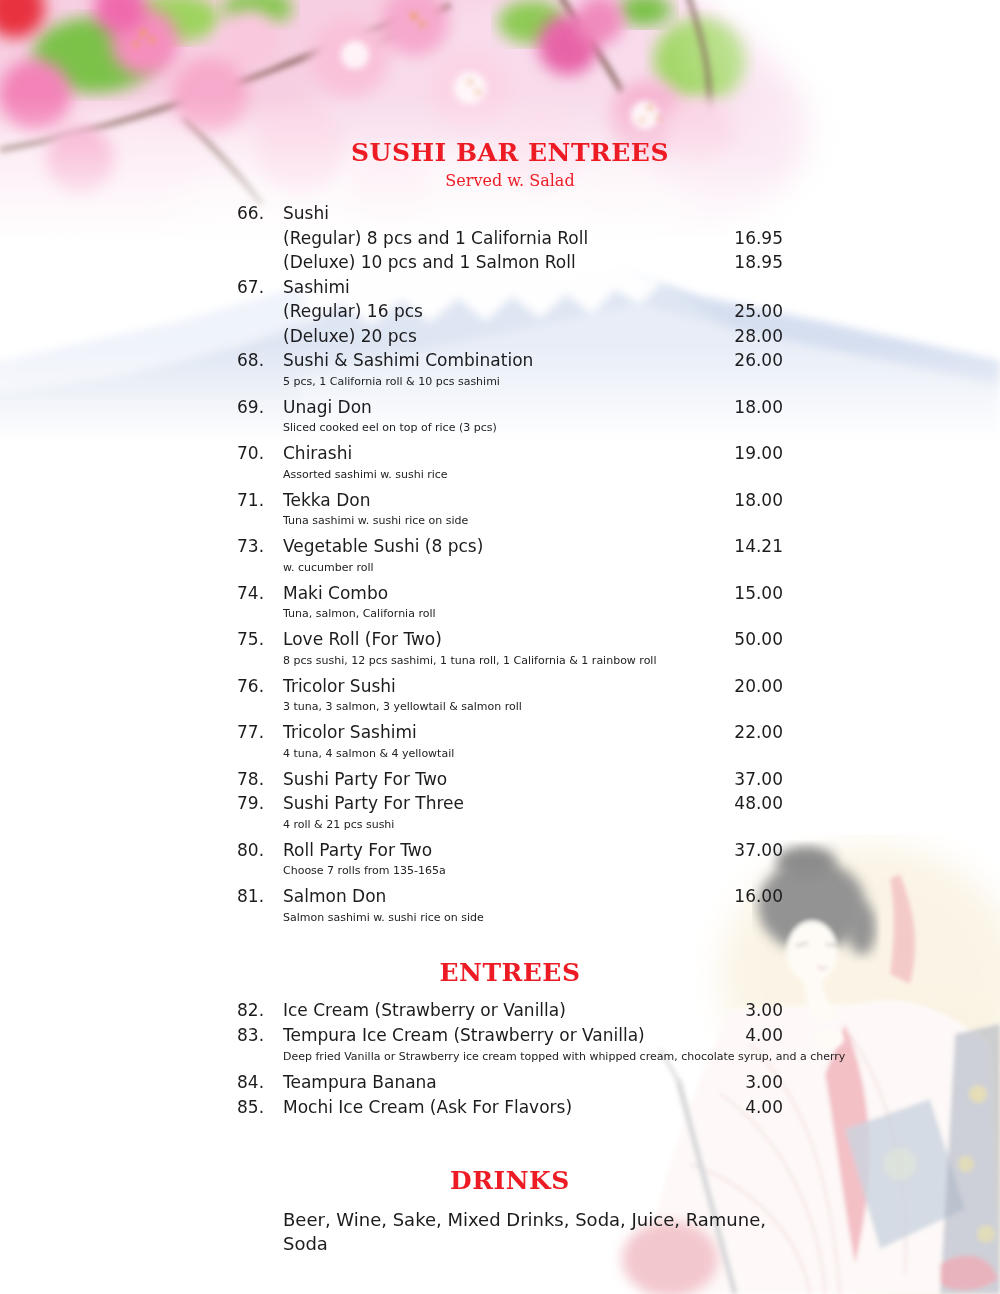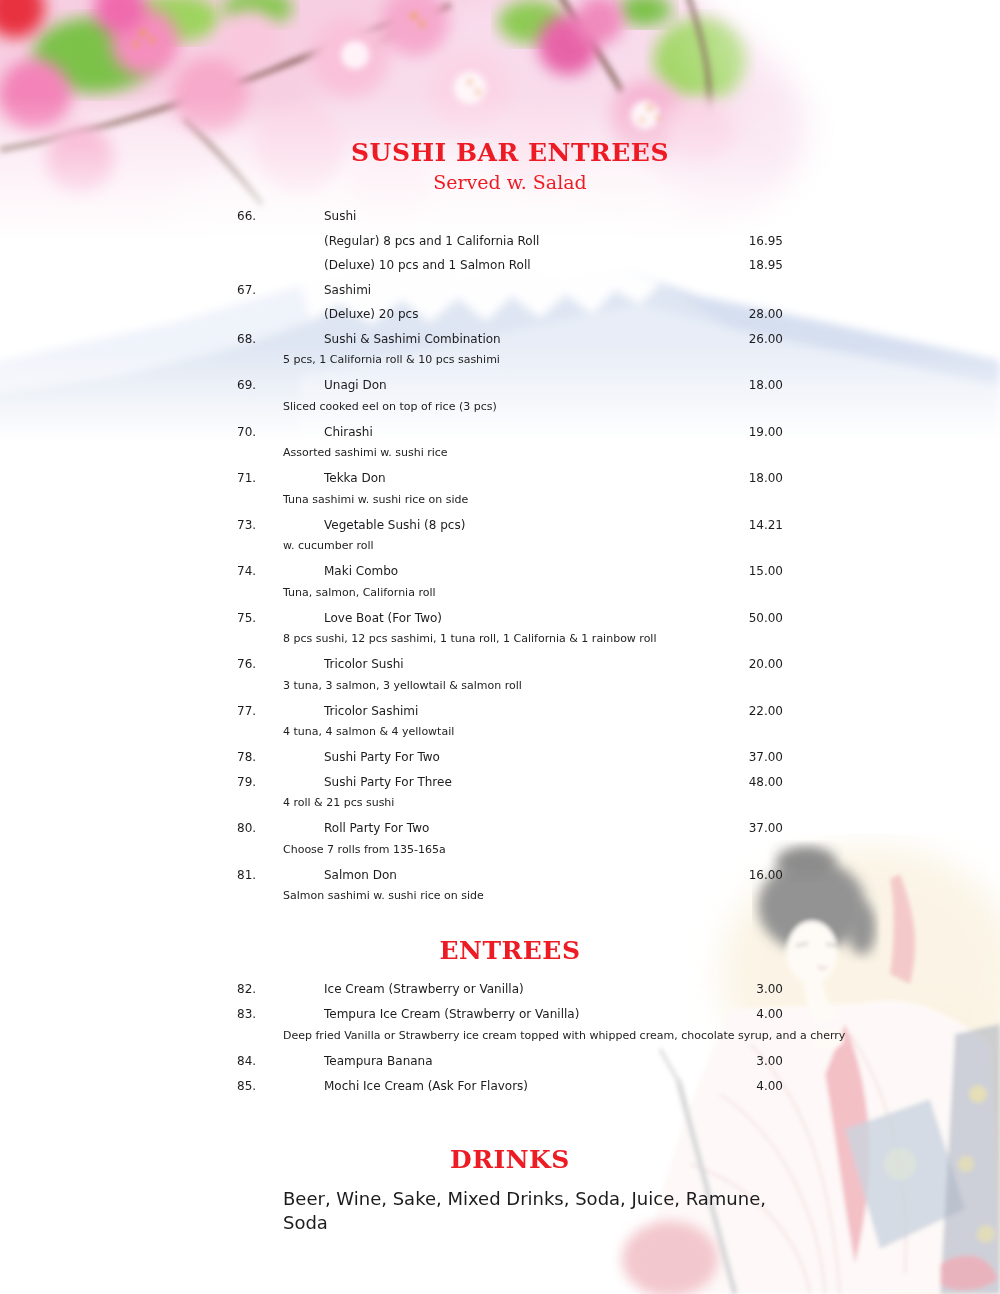--- a/index.html
+++ b/index.html
@@ -27,27 +27,27 @@
     font-family:"DejaVu Serif", serif;
     font-weight:bold;
     font-size:25px;
     line-height:1.05;
     letter-spacing:.5px;
     color:#ed1c24;
     text-align:center;
   }
   .section-note {
     font-family:"DejaVu Serif", serif;
-    font-size:19px;
+    font-size:16px;
     color:#ed1c24;
     text-align:center;
     margin:5px 0 11px;
   }
   .items { width:100%; }
-  .item-row { display:flex; line-height:24.5px; font-size:12px;gap:41px; }
+  .item-row { display:flex; line-height:24.5px; font-size:17px; }
   .items-dessert .item-row { line-height:25px;justify-content:center; }
   .item-row .num   { flex:none; width:46px; }
   .item-row .name  { flex:1; }
   .item-row .price { flex:none; text-align:right; min-width:56px; }
   .desc-row { display:flex; line-height:15px; margin:1px 0 6px; }
   .desc-row .num { flex:none; width:46px; }
   .desc-row .desc { flex:1; font-size:11px; color:#222; white-space:nowrap; }
   .title-dessert { margin-top:35px; margin-bottom:12px; }
   .title-drinks  { margin-top:48px; }
   .drinks-line {
@@ -248,20 +248,25 @@
           <span class="name">(Deluxe) 10 pcs and 1 Salmon Roll</span>
           <span class="price">18.95</span>
         </div>
         <div class="item-row">
           <span class="num">67.</span>
           <span class="name">Sashimi</span>
           <span class="price"></span>
         </div>
         <div class="item-row">
           <span class="num"></span>
+          <span class="name">(Regular) 16 pcs</span>
+          <span class="price">25.00</span>
+        </div>
+        <div class="item-row">
+          <span class="num"></span>
           <span class="name">(Deluxe) 20 pcs</span>
           <span class="price">28.00</span>
         </div>
         <div class="item-row">
           <span class="num">68.</span>
           <span class="name">Sushi &amp; Sashimi Combination</span>
           <span class="price">26.00</span>
         </div>
         <div class="desc-row">
           <span class="num"></span>
@@ -307,21 +312,21 @@
           <span class="num">74.</span>
           <span class="name">Maki Combo</span>
           <span class="price">15.00</span>
         </div>
         <div class="desc-row">
           <span class="num"></span>
           <span class="desc">Tuna, salmon, California roll</span>
         </div>
         <div class="item-row">
           <span class="num">75.</span>
-          <span class="name">Love Boat (For Two)</span>
+          <span class="name">Love Roll (For Two)</span>
           <span class="price">50.00</span>
         </div>
         <div class="desc-row">
           <span class="num"></span>
           <span class="desc">8 pcs sushi, 12 pcs sashimi, 1 tuna roll, 1 California &amp; 1 rainbow roll</span>
         </div>
         <div class="item-row">
           <span class="num">76.</span>
           <span class="name">Tricolor Sushi</span>
           <span class="price">20.00</span>

